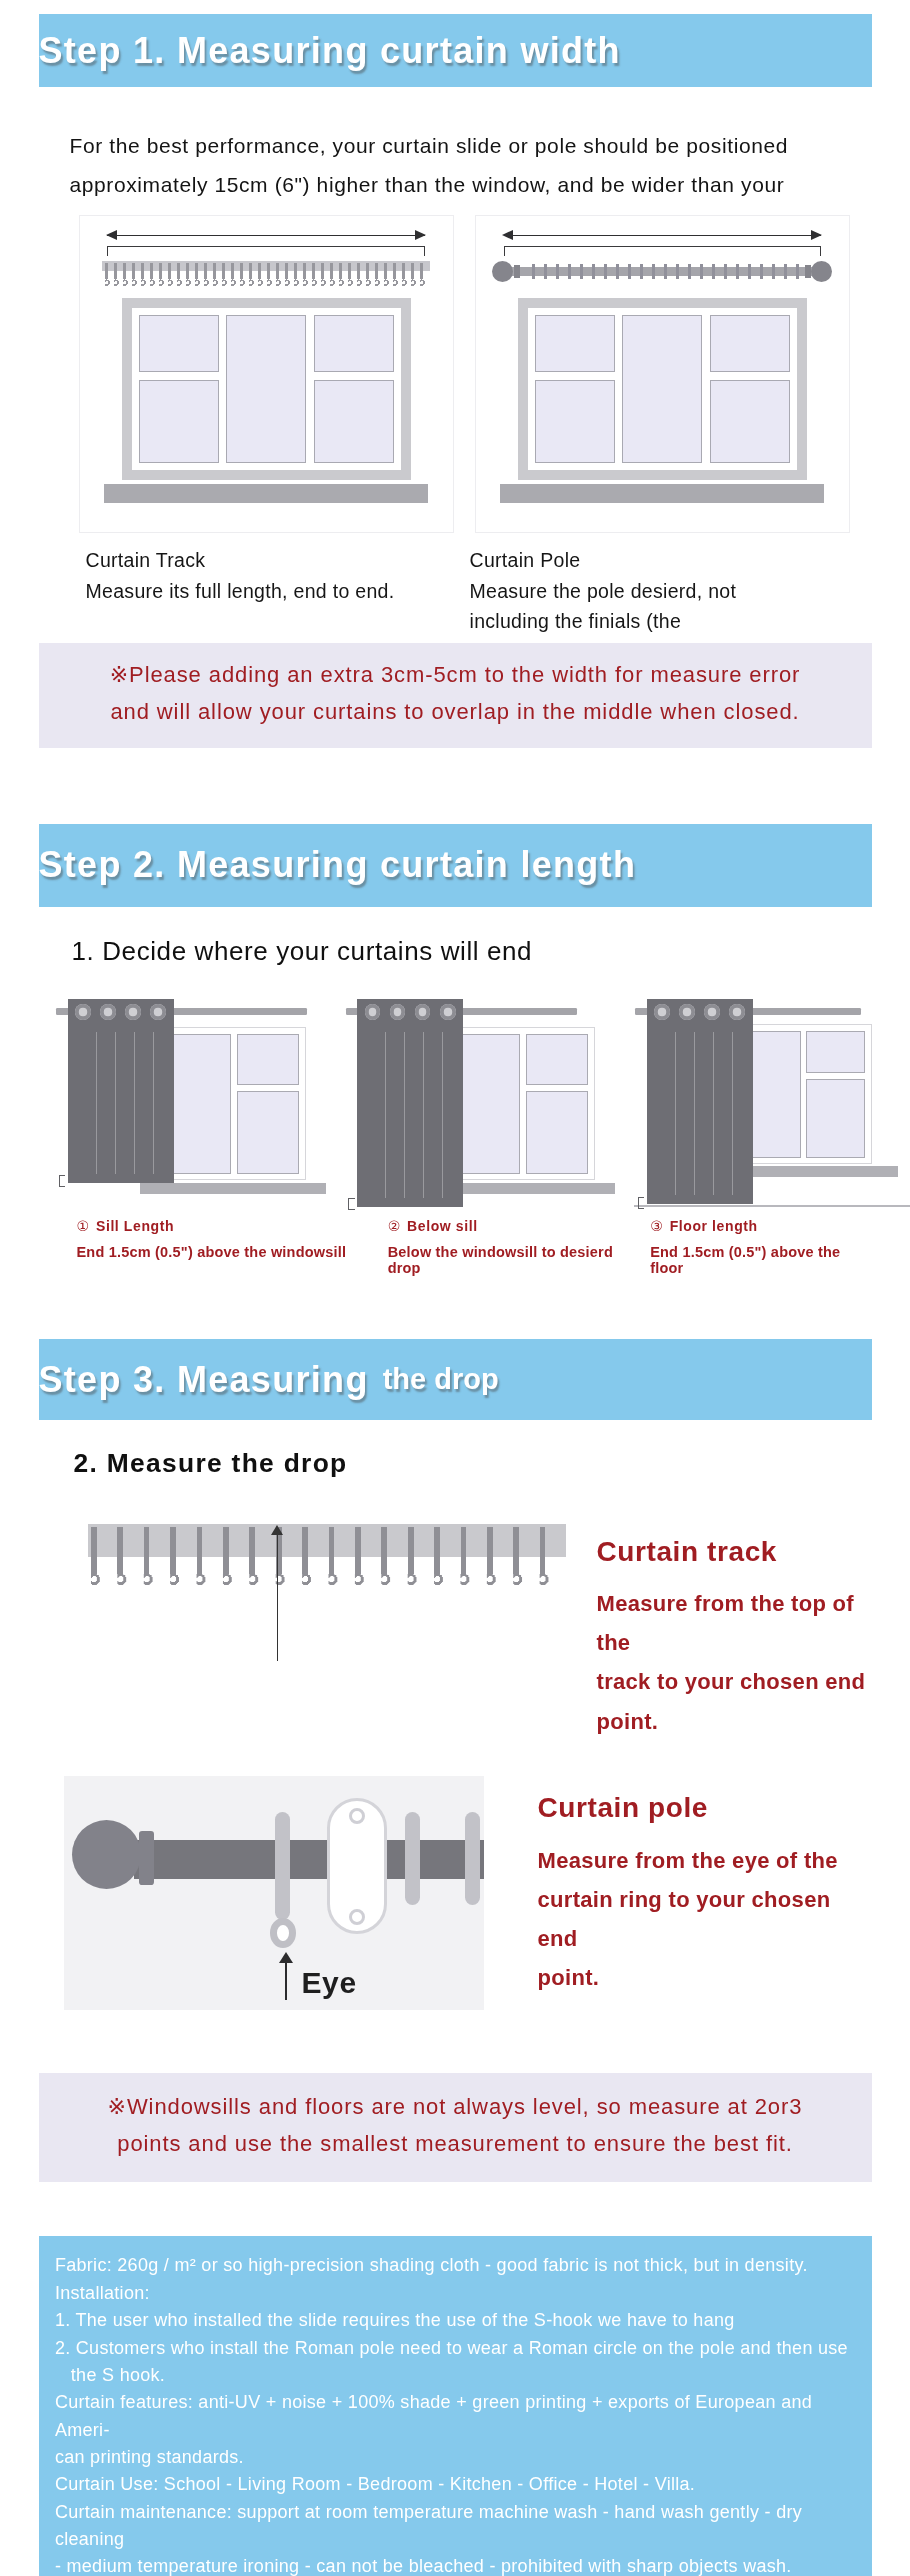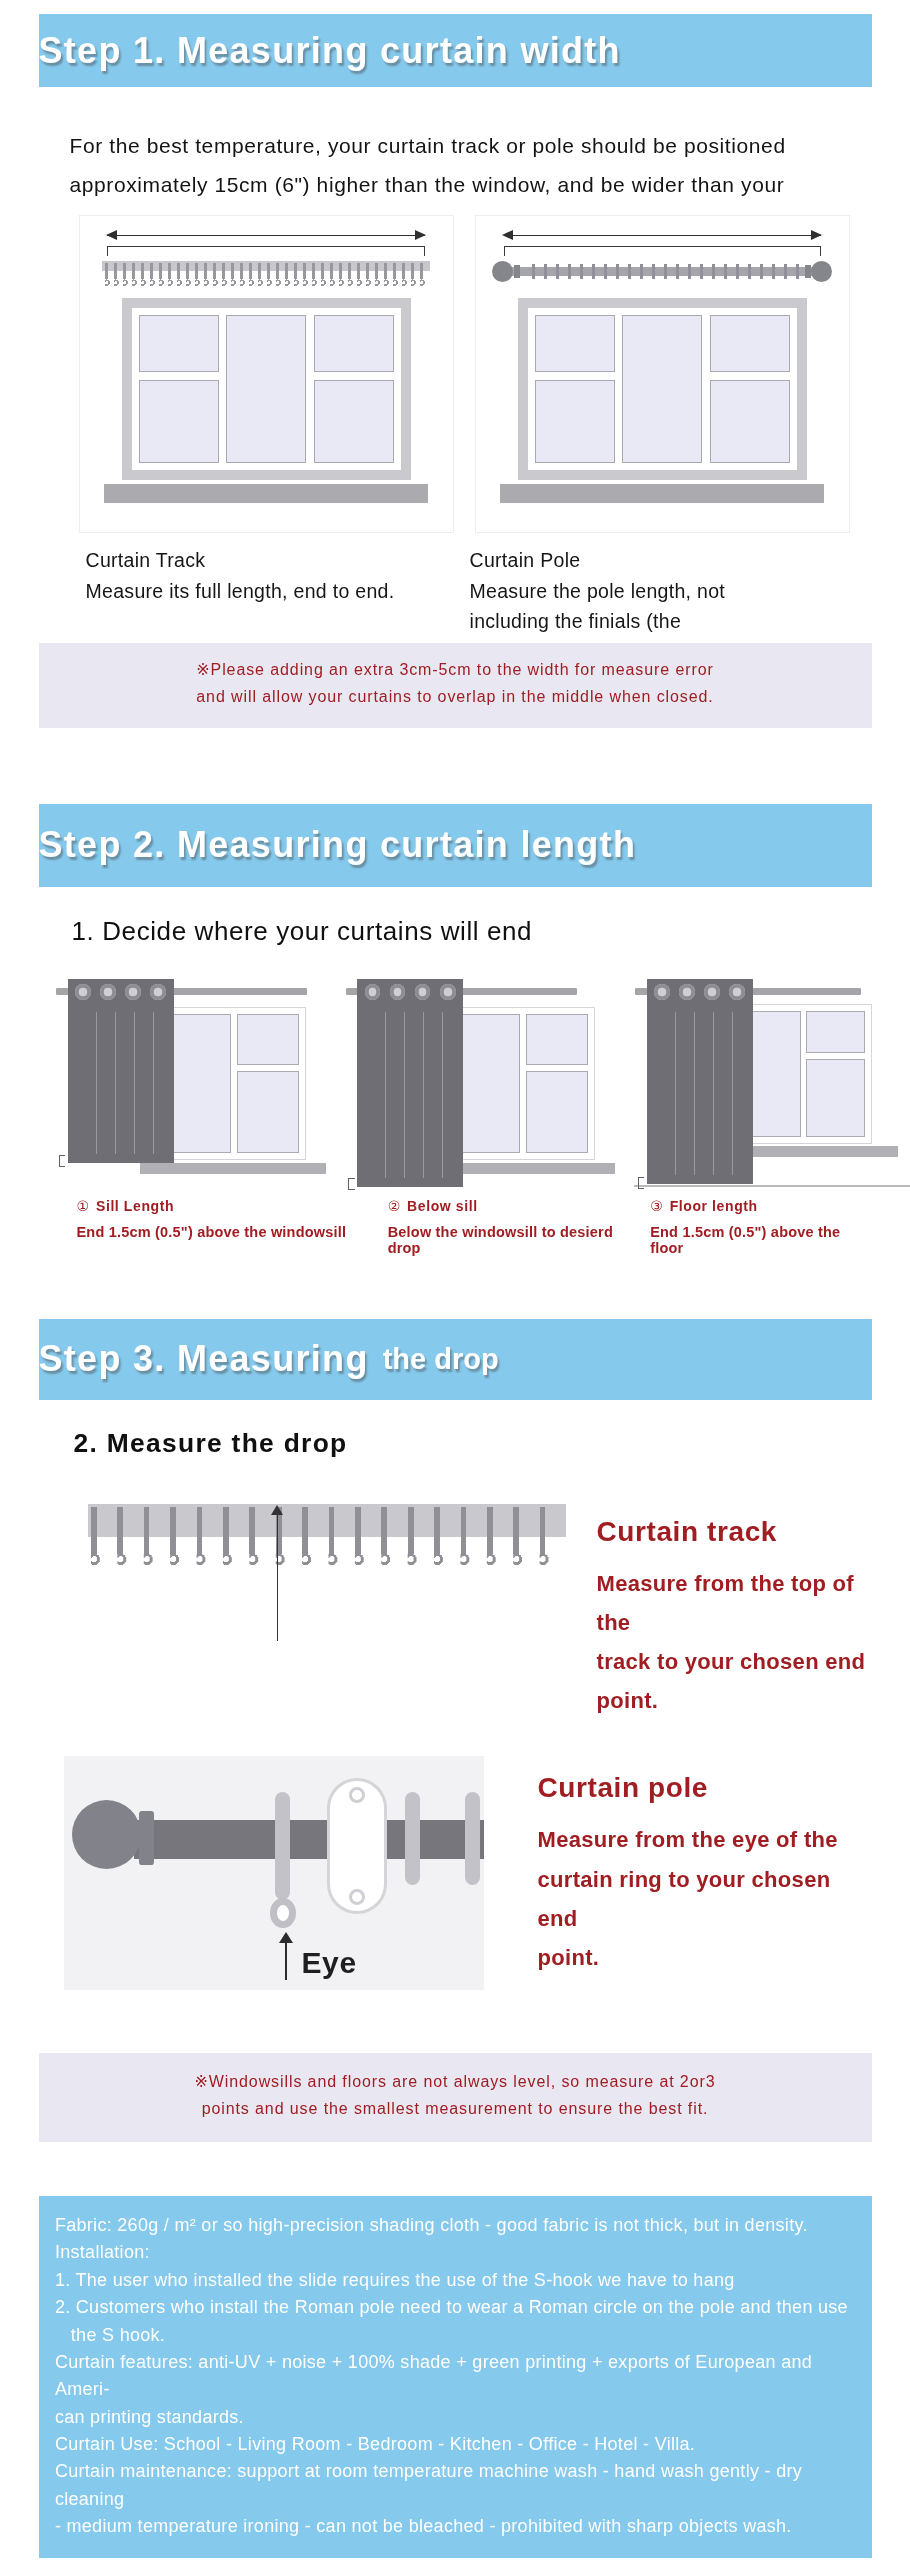--- a/index.html
+++ b/index.html
@@ -17,21 +17,21 @@
   .b2{margin-top:76px;height:83px;}
   .b3{margin-top:63px;height:81px;}
 
   
   .intro{margin:40px 0 0 31px;font-size:21px;line-height:1.85;letter-spacing:0.6px;color:#141414;}
   .h-black{margin:29px 0 0 33px;font-size:26px;font-weight:normal;letter-spacing:0.6px;color:#101010;}
   .h-black2{margin:28px 0 0 35px;font-size:26.4px;font-weight:bold;letter-spacing:1.3px;color:#101010;}
 
   .notebox{background:#e9e7f2;margin-top:7.5px;padding:14px 0 16.4px;text-align:center;}
   .notebox.n2{margin-top:63px;padding:16.4px 0 19px;}
-  .note-line{font-size:16px;line-height:1.68;letter-spacing:0.9px;color:#a01d22;}
+  .note-line{font-size:22px;line-height:1.68;letter-spacing:0.9px;color:#a01d22;}
 
   
   .panels{display:flex;gap:21.4px;padding-left:40px;margin-top:10px;}
   .panel{width:375px;height:318px;background:#fff;border:0.6px solid #ededf0;box-sizing:border-box;
     padding:17.6px 19px 0;}
   .darrow{height:1.9px;background:#2f2f31;margin:1.3px 8.8px 0;position:relative;}
   .darrow::before{content:'';position:absolute;left:-1.3px;top:-5px;border-top:5.7px solid transparent;
     border-bottom:5.7px solid transparent;border-right:11.3px solid #2f2f31;}
   .darrow::after{content:'';position:absolute;right:-1.3px;top:-5px;border-top:5.7px solid transparent;
     border-bottom:5.7px solid transparent;border-left:11.3px solid #2f2f31;}
@@ -151,21 +151,21 @@
 <body>
 
 <div class="page">
   <div class="wrap">
 
     <div class="banner b1">
       <div class="banner-title">Step 1. Measuring curtain width</div>
     </div>
 
     <div class="intro">
-      <div>For the best temperature, your curtain track or pole should be positioned</div>
+      <div>For the best performance, your curtain slide or pole should be positioned</div>
       <div>approximately 15cm (6") higher than the window, and be wider than your</div>
     </div>
 
     <div class="panels">
 
       <div class="panel">
         <div class="darrow"></div>
         <div class="bracket"></div>
         <div class="track1">
           <div class="band"></div>
@@ -220,21 +220,21 @@
       </div>
     </div>
 
     <div class="cap-row">
       <div class="cap-col1">
         <div class="cap-title">Curtain Track</div>
         <div class="cap-body">Measure its full length, end to end.</div>
       </div>
       <div class="cap-col2">
         <div class="cap-title">Curtain Pole</div>
-        <div class="cap-body">Measure the pole length, not</div>
+        <div class="cap-body">Measure the pole desierd, not</div>
         <div class="cap-body">including the finials (the</div>
       </div>
     </div>
 
     <div class="notebox">
       <div class="note-line">※Please adding an extra 3cm-5cm to the width for measure error</div>
       <div class="note-line">and will allow your curtains to overlap in the middle when closed.</div>
     </div>
 
     <div class="banner b2">

